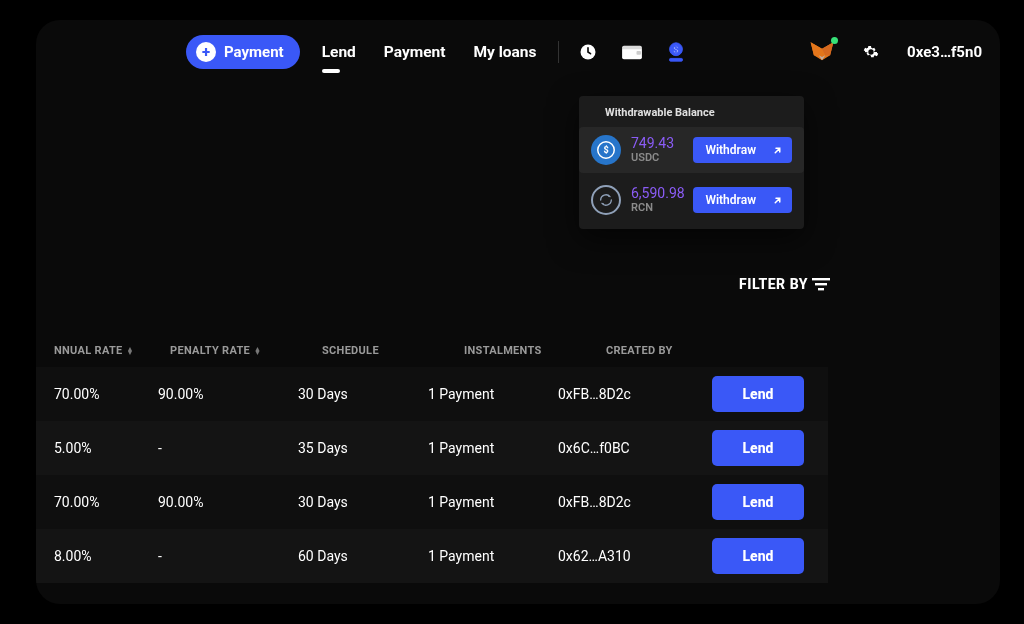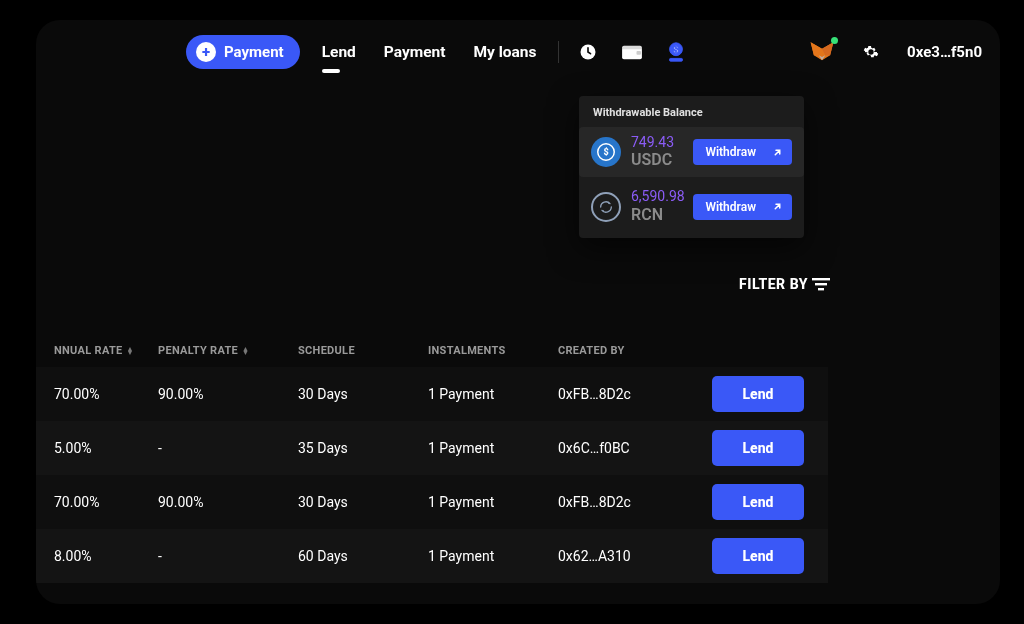--- a/index.html
+++ b/index.html
@@ -61,38 +61,38 @@
     left: 543px;
     top: 76px;
     width: 225px;
     background: #1c1c1c;
     border-radius: 4px;
     padding: 10px 0 6px 0;
     box-shadow: 0 10px 30px rgba(0,0,0,.6);
   }
   .dropdown-title {
     color: #e0e0e0; font-size: 11px; font-weight: 700;
-    padding: 0 14px 8px 14px;
+    padding: 0 14px 8px 26px;
   }
   .bal-row {
     display: flex; align-items: center;
     padding: 8px 12px;
     border-radius: 4px;
   }
   .bal-row:nth-of-type(2){ background:#272727; margin:0 0 4px 0; }
   .bal-icon {
     width: 30px; height: 30px; border-radius: 50%;
     display:flex; align-items:center; justify-content:center;
     margin-right: 10px;
     flex-shrink:0;
   }
   .bal-icon.usdc { background:#2775ca; }
   .bal-icon.rcn  { border:2px solid #8fa0b8; }
   .bal-amount { color:#8b5cf6; font-size:14px; font-weight:400; line-height:1.1; }
-  .bal-sym { color:#8b8b8b; font-size:16px; font-weight:600; }
+  .bal-sym { color:#8b8b8b; font-size:11px; font-weight:600; }
   .withdraw-btn {
     margin-left: auto;
     background:#3a58f7; color:#fff;
     font-size:12px; font-weight:600;
     border:none; border-radius:4px;
     padding:6px 10px 6px 12px;
     display:inline-flex; align-items:center; gap:17px;
     cursor:pointer;
   }
 
@@ -111,20 +111,21 @@
   }
   .thead, .trow {
     display:grid;
     grid-template-columns: 122px 140px 130px 130px 130px 140px;
     align-items:center;
   }
   .thead {
     padding: 10px 0 10px 0;
     color:#9a9a9a; font-size:11px; font-weight:700; letter-spacing:.3px;
     text-transform:uppercase;
+    gap:12px;
   }
   .th { display:flex; align-items:center; gap:4px; }
   .th .sort { display:inline-flex; flex-direction:column; line-height:4px; font-size:7px; color:#777; gap:0; }
   .trow {
     height:54px;
     color:#fff; font-size:14px;
   }
   .trow:nth-child(odd){ background:#0f0f0f; }
   .trow:nth-child(even){ background:#141414; }
   .cell-rate { padding-left:18px; }

